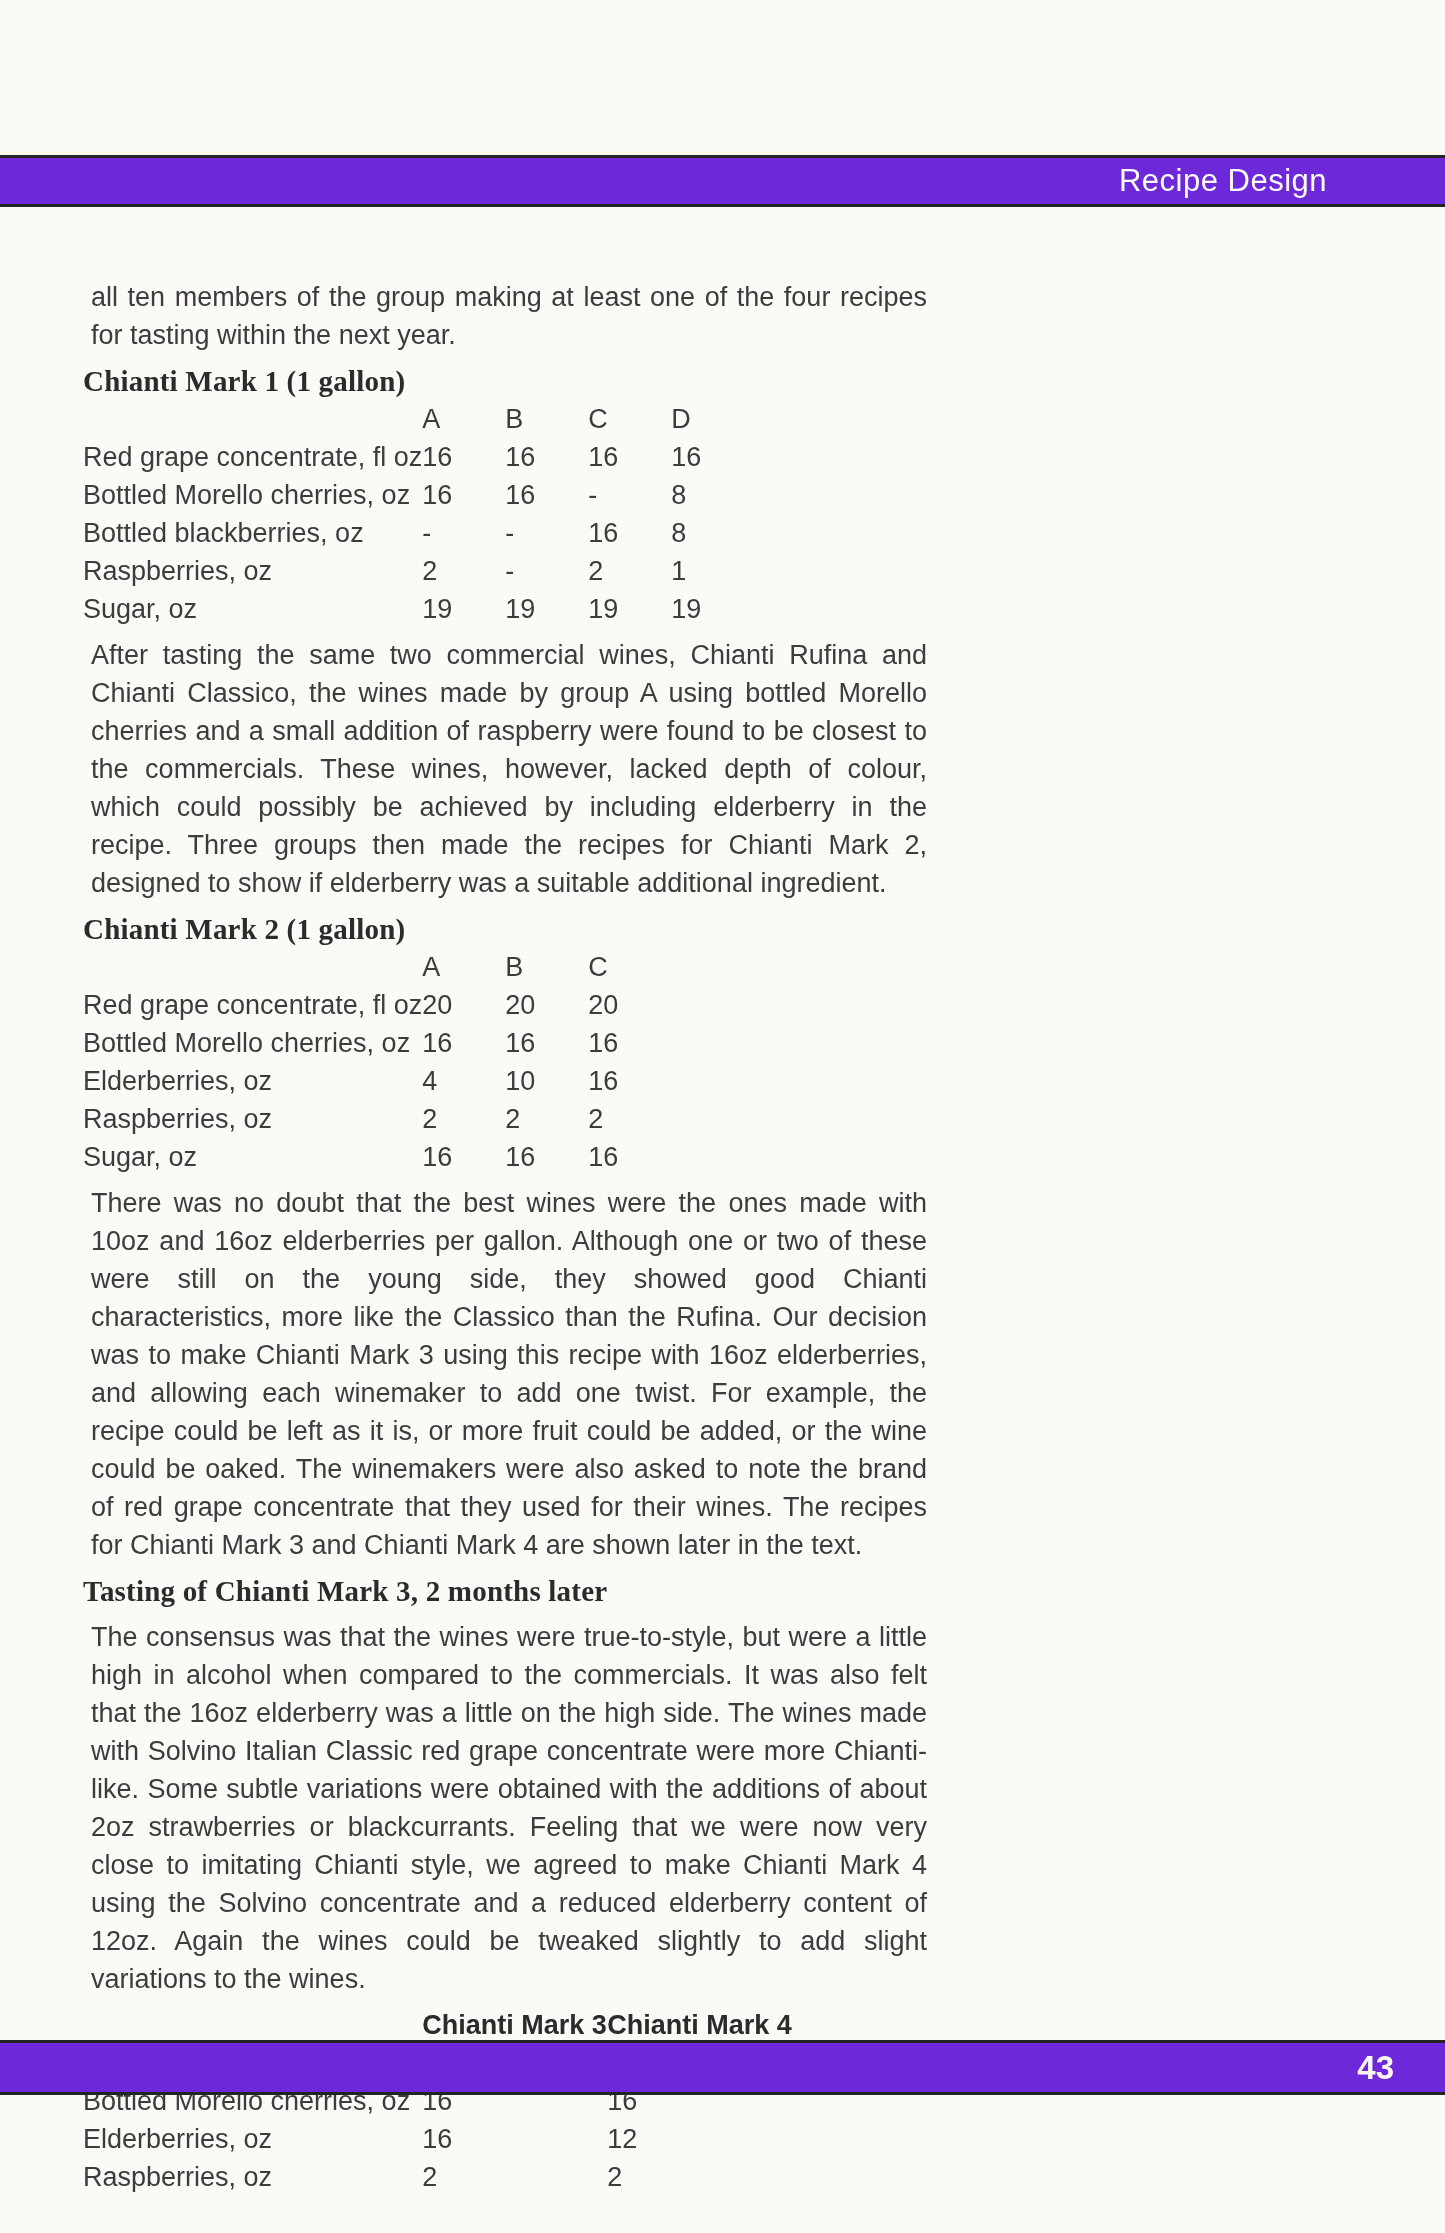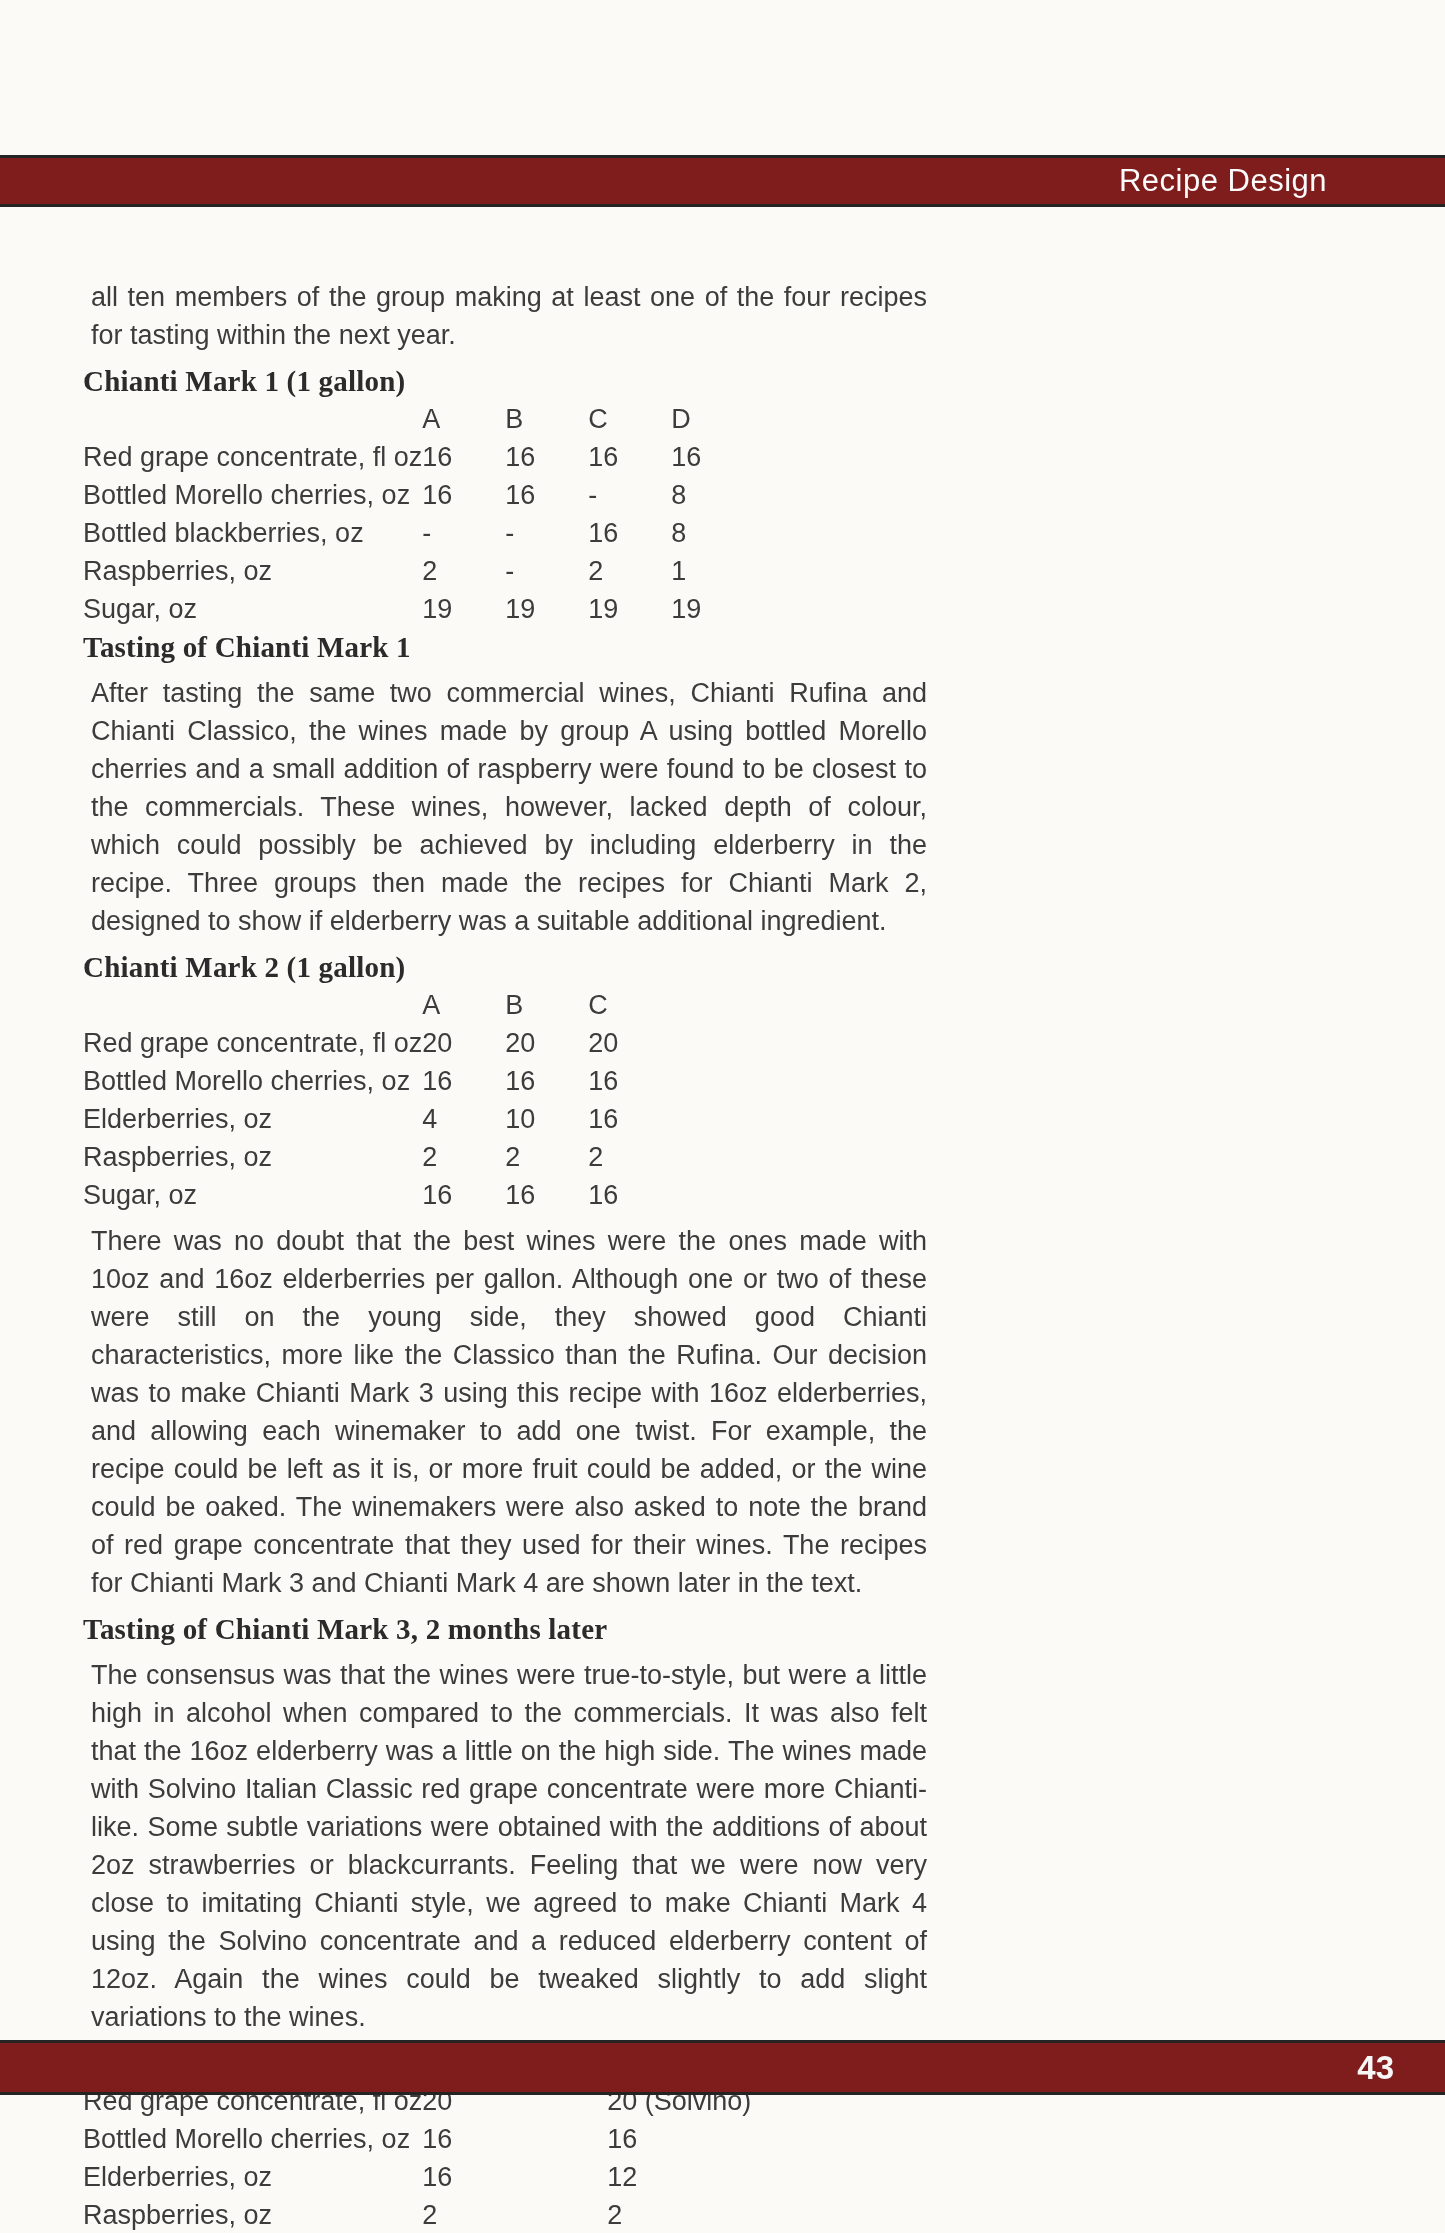--- a/index.html
+++ b/index.html
@@ -9,21 +9,21 @@
     height: 2233px;
     position: relative;
     background: #fbfaf7;
     font-family: "Liberation Sans", sans-serif;
     color: #383838;
   }
   .band {
     position: absolute;
     left: 0;
     width: 1445px;
-    background: #7f1d1d;
+    background: #6d28d9;
     border-top: 3px solid #242424;
     border-bottom: 3px solid #242424;
   }
   .band-top { top: 155px; height: 52px; }
   .band-bottom { top: 2040px; height: 55px; }
   .band-top .band-label {
     display: block;
     text-align: right;
     padding-right: 118px;
     line-height: 46px;
@@ -150,21 +150,20 @@
     <tr>
       <td>Sugar, oz</td>
       <td>19</td>
       <td>19</td>
       <td>19</td>
       <td>19</td>
     </tr>
   </tbody>
     </table>
 
-  <h2 class="rhead mt-head">Tasting of Chianti Mark 1</h2>
   <p class="body-par mt-par">After tasting the same two commercial wines, Chianti Rufina and Chianti Classico, the wines made by group A using bottled Morello cherries and a small addition of raspberry were found to be closest to the commercials. These wines, however, lacked depth of colour, which could possibly be achieved by including elderberry in the recipe. Three groups then made the recipes for Chianti Mark 2, designed to show if elderberry was a suitable additional ingredient.</p>
 
   <h2 class="rhead mt-head">Chianti Mark 2 (1 gallon)</h2>
 
   <table class="ing">
     <colgroup>
       <col class="c-label">
         <col class="c-val">
         <col class="c-val">
         <col class="c-val">

